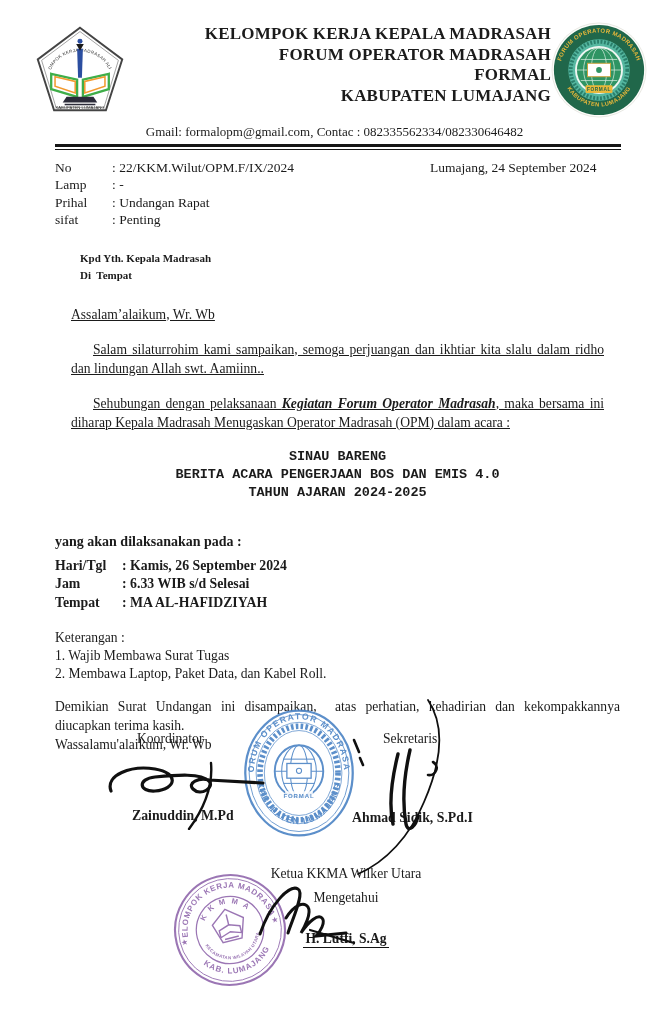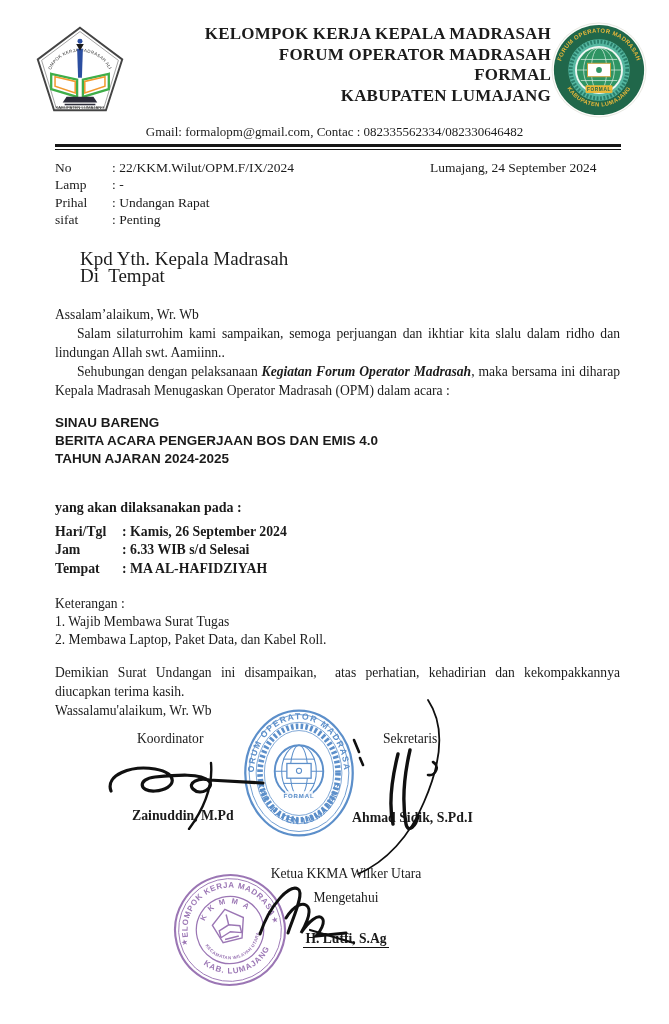--- a/index.html
+++ b/index.html
@@ -14,28 +14,28 @@
   .header-center{flex:1; text-align:right; padding-top:2px;}
   .org-line{font-weight:bold; font-size:17px; line-height:20.5px; letter-spacing:.2px;}
   .contact-line{text-align:center; font-size:13px; margin-top:2px;}
   .rule{height:2px; margin:4px 48px 0 55px; border-top:3px solid #161616; border-bottom:1.5px solid #161616;}
   
   .meta{position:relative; margin:9px 49px 0 55px; font-size:13.5px; line-height:17.4px;}
   .meta-row{display:flex;}
   .meta-label{width:57px;}
   .dateline{position:absolute; left:375px; top:0;}
   
-  .recipient{margin:21px 49px 0 80px; font-size:19px; line-height:17.5px;}
+  .recipient{margin:21px 49px 0 80px; font-size:11px; line-height:17.5px;font-weight:bold;}
   .body-block{margin:20px 49px 0 55px; font-size:13.6px; line-height:19px;}
-  .para{margin:0; text-indent:22px; text-align:justify;}
+  .para{margin:16px; text-indent:22px; text-align:justify;text-decoration:underline;}
   .no-indent{text-indent:0;}
   .bold-italic{font-weight:bold; font-style:italic;}
   .prewrap{white-space:pre-wrap;}
-  .event-titles{margin:14px 49px 0 55px; 
-    font-family:Liberation Sans, sans-serif; font-weight:bold;
+  .event-titles{margin:14px 49px 0 55px; text-align:center;
+    font-family:Liberation Mono, monospace; font-weight:bold;
     font-size:13.5px; line-height:18px;}
   .intro-line{margin:32px 49px 0 55px; font-size:14px;font-weight:bold;}
   .details{margin:7px 49px 4px 55px; font-size:13.8px; line-height:18.5px; font-weight:bold;}
   .detail-row{display:flex;}
   .detail-label{width:67px;}
   .venue2{margin-left:78px;}
   .notes{margin:17px 49px 0 55px; font-size:13.6px; line-height:18px;}
   .closing{margin:14px 49px 0 55px; font-size:13.6px; line-height:19px; text-align:justify;}
   
   .abs{position:absolute;}

